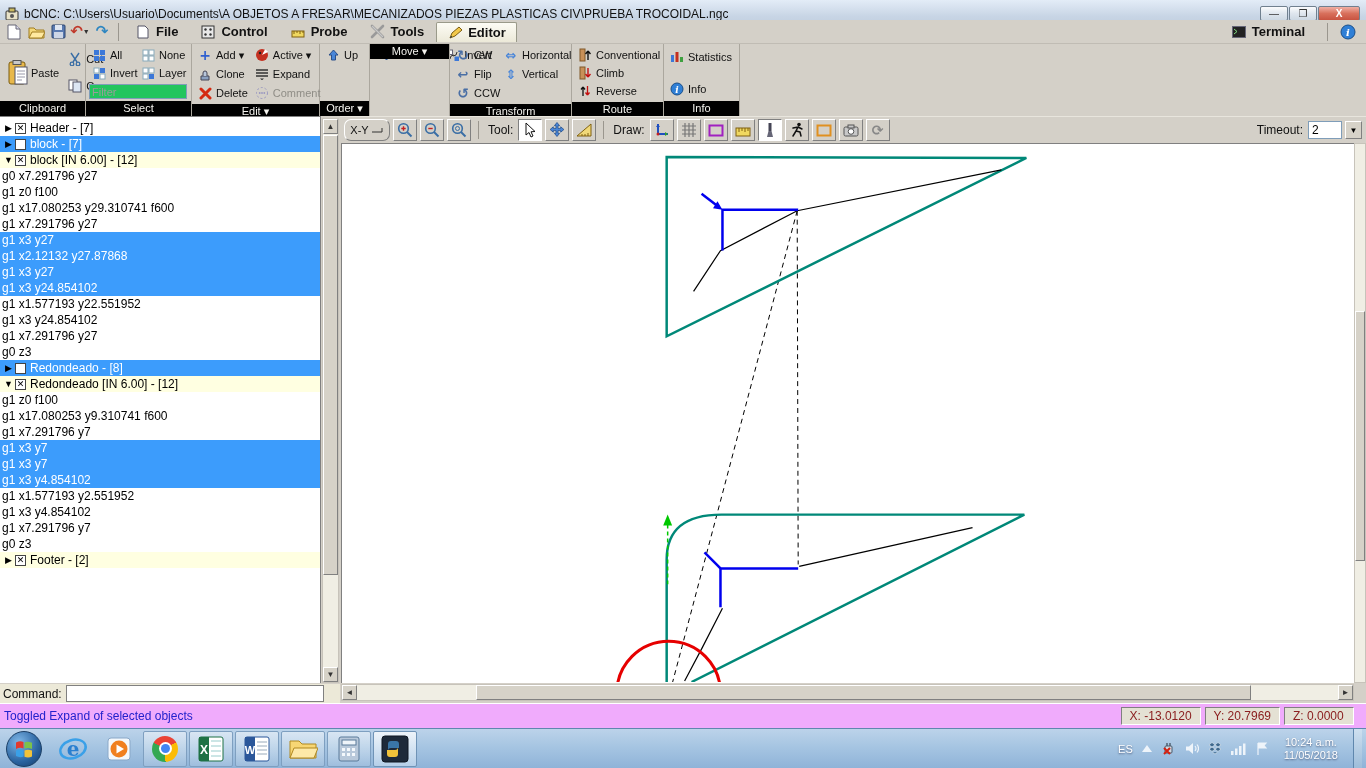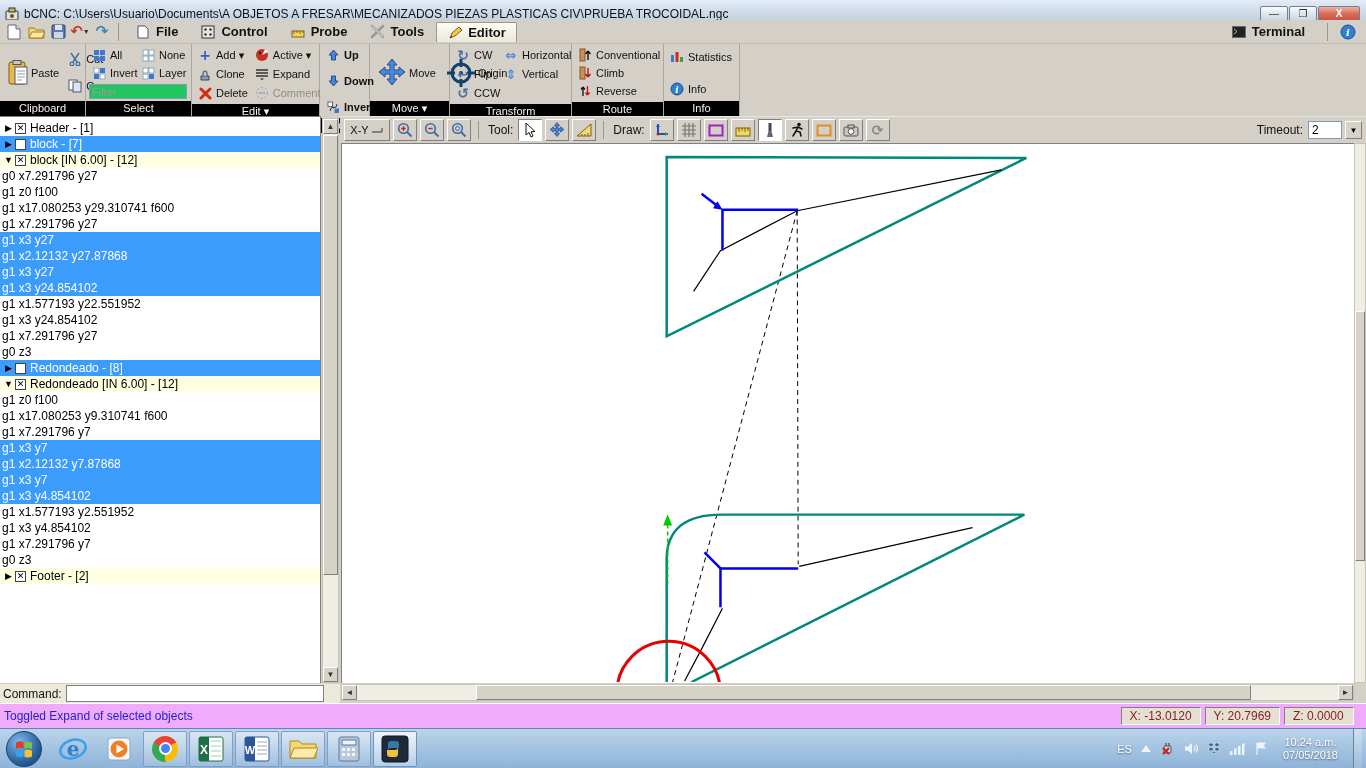--- a/index.html
+++ b/index.html
@@ -373,21 +373,21 @@
                 </svg>
               </span>
             <span>Comment</span>
           </div>
         </div>
       </div>
       <div class="rlabel">Edit ▾</div>
     </div>
 
     <div class="rgroup" style="width:50px;">
-      <div class="rbody" style="flex-direction:column; gap:8px;font-weight:bold;">
+      <div class="rbody" style="flex-direction:row; gap:16px;">
         <div class="rbtn">
           <span class="icon16">
               <svg width="11" height="12" viewBox="0 0 11 12">
                 <path d="M5.5 1 L10 6 H7.5 V11 H3.5 V6 H1 z" fill="#4a86d8" stroke="#2a4f8a"></path>
               </svg>
             </span>
           <span>Up</span>
         </div>
         <div class="rbtn">
           <span class="icon16">
@@ -406,36 +406,20 @@
                 <path d="M10 3 q0 4 -4 4" fill="none" stroke="#333"></path>
               </svg>
             </span>
           <span>Invert</span>
         </div>
       </div>
       <div class="rlabel">Order ▾</div>
     </div>
 
     <div class="rgroup" style="width:80px;">
-      <div class="rbody" style="justify-content:space-around; align-items:center;">
-        <div class="bigbtn">
-          <svg width="30" height="30" viewBox="0 0 30 30">
-              <path d="M15 1 l5 6 h-3 v5 h5 v-3 l6 5 -6 5 v-3 h-5 v5 h3 l-5 6 -5 -6 h3 v-5 h-5 v3 l-6 -5 6 -5 v3 h5 v-5 h-3 z" fill="#4a86d8" stroke="#24508e"></path>
-            </svg>
-          <span>Move</span>
-        </div>
-        <div class="bigbtn">
-          <svg width="30" height="30" viewBox="0 0 30 30">
-              <circle cx="15" cy="15" r="9" fill="none" stroke="#14406e" stroke-width="3"></circle>
-              <path d="M15 1 v8 M15 21 v8 M1 15 h8 M21 15 h8" stroke="#14406e" stroke-width="3"></path>
-              <circle cx="15" cy="15" r="2" fill="#14406e"></circle>
-            </svg>
-          <span>Origin</span>
-        </div>
-      </div>
       <div class="rlabel">Move ▾</div>
     </div>
 
     <div class="rgroup" style="width:122px;">
       <div class="rbody">
         <div class="rcol" style="width:46px;">
           <div class="rbtn">
             <span class="icon16">
                 <span class="glyph" style="color:#4a6fa5;font-weight:bold;font-size:14px;">↻</span>
               </span>
@@ -530,21 +514,21 @@
       <div class="rlabel">Info</div>
     </div>
 
     <div style="flex:1;"></div>
   </div>
 
   <div class="treepane">
       <div class="trow normal">
         <span class="arrow">▶</span>
         <span class="chk">✕</span>
-        <span class="tlabel">Header - [1]</span>
+        <span class="tlabel">Header - [7]</span>
       </div>
       <div class="trow selected">
         <span class="arrow">▶</span>
         <span class="chk"></span>
         <span class="tlabel">block - [7]</span>
       </div>
       <div class="trow active">
         <span class="arrow">▼</span>
         <span class="chk">✕</span>
         <span class="tlabel">block [IN 6.00] - [12]</span>
@@ -601,23 +585,20 @@
       <div class="trow normal">
         <span class="tlabel">g1 x17.080253 y9.310741 f600</span>
       </div>
       <div class="trow normal">
         <span class="tlabel">g1 x7.291796 y7</span>
       </div>
       <div class="trow selected">
         <span class="tlabel">g1 x3 y7</span>
       </div>
       <div class="trow selected">
-        <span class="tlabel">g1 x2.12132 y7.87868</span>
-      </div>
-      <div class="trow selected">
         <span class="tlabel">g1 x3 y7</span>
       </div>
       <div class="trow selected">
         <span class="tlabel">g1 x3 y4.854102</span>
       </div>
       <div class="trow normal">
         <span class="tlabel">g1 x1.577193 y2.551952</span>
       </div>
       <div class="trow normal">
         <span class="tlabel">g1 x3 y4.854102</span>
@@ -635,21 +616,21 @@
       </div>
     </div>
 
   <div class="vsb" style="left:322px; top:118px; height:565px;">
     <div class="sbarrow" style="top:0;">▲</div>
     <div class="sbthumb" style="top:16px; height:440px;"></div>
     <div class="sbarrow" style="bottom:0;">▼</div>
   </div>
 
   <div class="cantb">
-    <div class="cbtn" style="min-width:46px;">
+    <div class="cbtn" style="min-width:46px;border-radius:7px;">
       <span>X-Y</span>
       <svg width="12" height="8" viewBox="0 0 12 8">
           <path d="M0 6 H10 V2" stroke="#333" fill="none"></path>
         </svg>
     </div>
     <div class="cbtn">
         <svg width="16" height="16" viewBox="0 0 16 16">
           <circle cx="6.5" cy="6.5" r="4.8" fill="none" stroke="#3a6ea5" stroke-width="1.6"></circle>
           <path d="M10 10 L14.5 14.5" stroke="#3a6ea5" stroke-width="2"></path>
           <path d="M4.3 6.5 h4.4 M6.5 4.3 v4.4" stroke="#c42020" stroke-width="1.4"></path>
@@ -891,19 +872,19 @@
           <rect x="0" y="8" width="2.5" height="4" fill="#eef4fa"></rect>
           <rect x="4" y="5.5" width="2.5" height="6.5" fill="#eef4fa"></rect>
           <rect x="8" y="3" width="2.5" height="9" fill="#eef4fa"></rect>
           <rect x="12" y="0.5" width="2.5" height="11.5" fill="#eef4fa"></rect>
         </svg>
       <svg width="14" height="14" viewBox="0 0 14 14">
           <path d="M3 1 V13 M3 1 h8 l-2 2.5 2 2.5 h-8" fill="#eef4fa" stroke="#eef4fa" stroke-width="1.2"></path>
         </svg>
       <div class="clock">
         <div>10:24 a.m.</div>
-        <div>07/05/2018</div>
+        <div>11/05/2018</div>
       </div>
       <div class="showdesk"></div>
     </div>
   </div>
 
 </div>
 
 </body></html>

